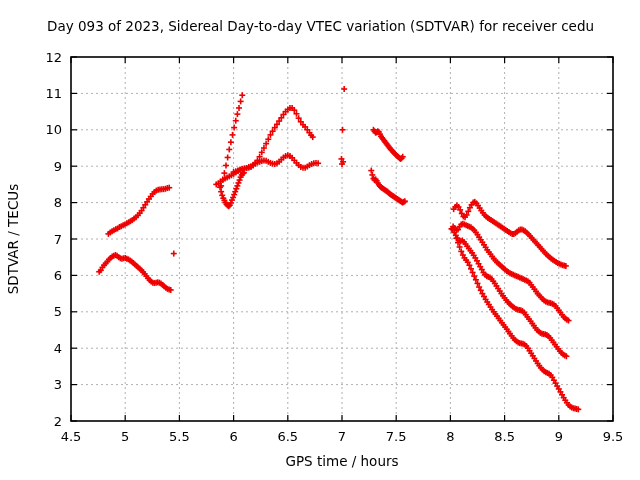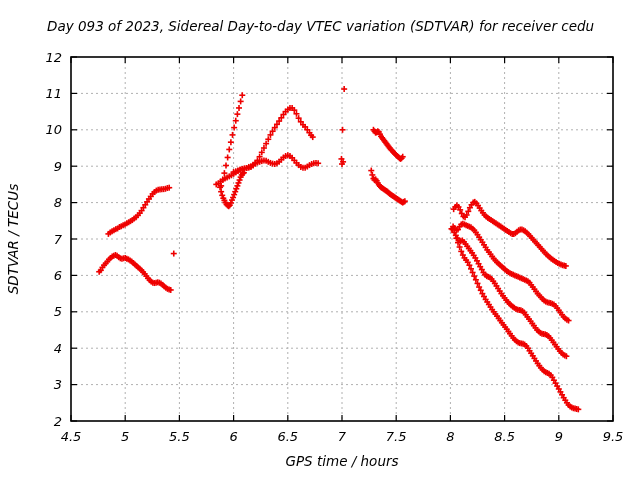--- a/index.html
+++ b/index.html
@@ -2,21 +2,21 @@
 <html><head>
 <meta charset="utf-8">
 <style>
   html,body{margin:0;padding:0;}
   body{
     width:640px;height:480px;
     background:#ffffff;
     font-family:"DejaVu Sans",sans-serif;
     overflow:hidden;
   }
-  #plot-root{position:relative;width:640px;height:480px;font-style:italic;}
+  #plot-root{position:relative;width:640px;height:480px;}
   svg{display:block;}
   .tick-label{font-family:"DejaVu Sans",sans-serif;font-size:13px;fill:#000000;}
   .axis-title{font-family:"DejaVu Sans",sans-serif;font-size:13.5px;fill:#000000;}
   .plot-title{font-family:"DejaVu Sans",sans-serif;font-size:13.5px;fill:#000000;}
 </style>
 </head>
 <body>
 
 <div id="plot-root">
   <svg id="chart-svg" width="640" height="480" viewBox="0 0 640 480">

